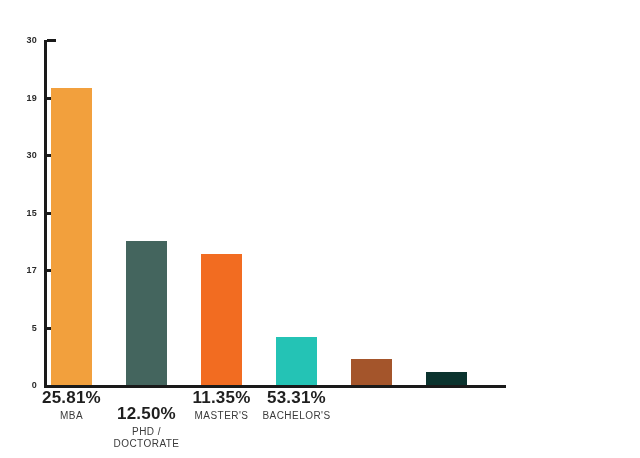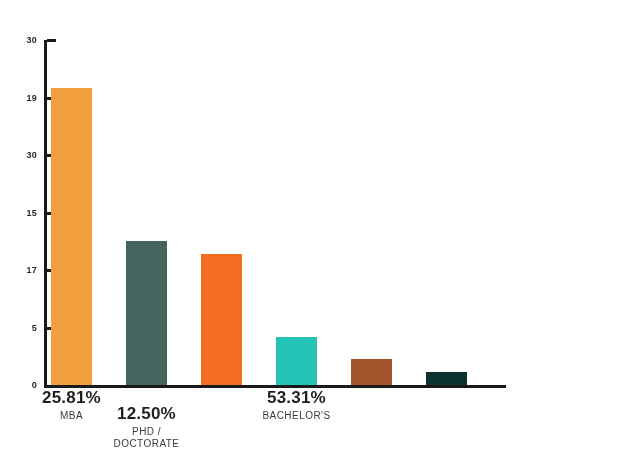--- a/index.html
+++ b/index.html
@@ -178,20 +178,26 @@
         <div class="cat-name">
           <div>MBA</div>
         </div>
       </div>
       <div class="cat-block" style="width: 96px; left: 54.5px; margin-top: 16px;">
         <div class="cat-value">12.50%</div>
         <div class="cat-name">
           <div>PHD / DOCTORATE</div>
         </div>
       </div>
+      <div class="cat-block" style="width: 96px; left: 129.5px;">
+        <div class="cat-value">11.35%</div>
+        <div class="cat-name">
+          <div>MASTER'S</div>
+        </div>
+      </div>
       <div class="cat-block" style="width: 96px; left: 204.5px;">
         <div class="cat-value">53.31%</div>
         <div class="cat-name">
           <div>BACHELOR'S</div>
         </div>
       </div>
     </div>
 
 </div>
 

